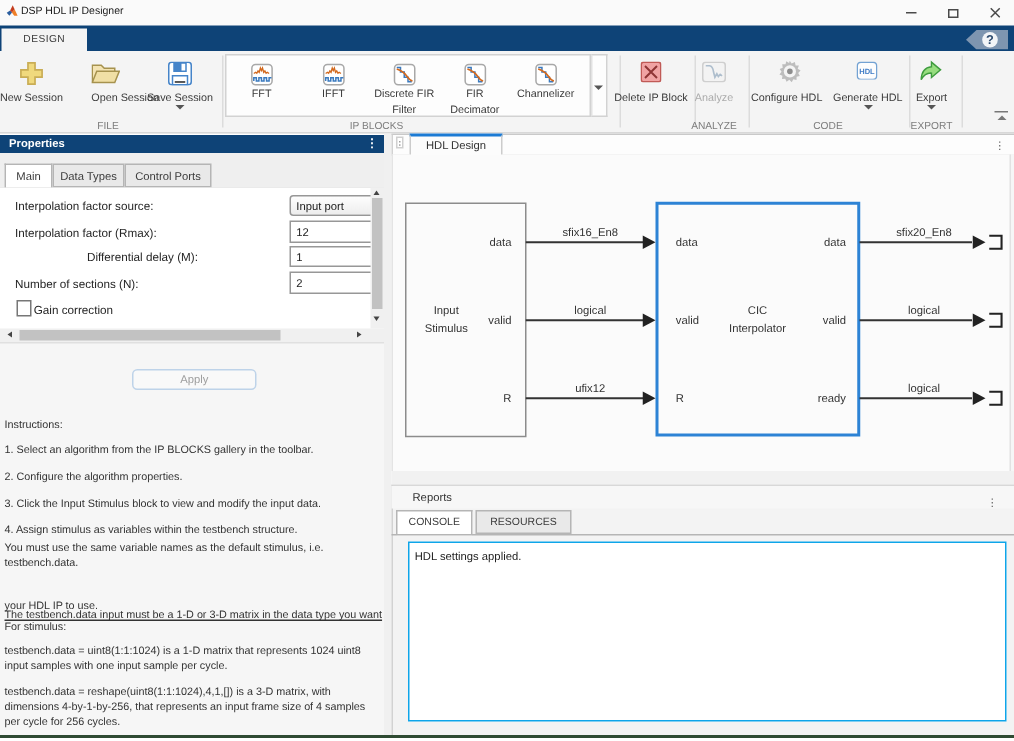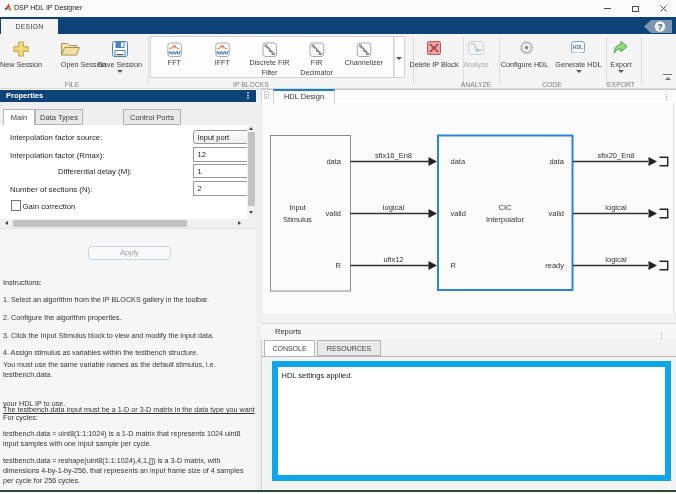--- a/index.html
+++ b/index.html
@@ -34,21 +34,21 @@
 .instr { position:absolute; left:3px; font-size:7.2px; color:#333; white-space:nowrap; }
 
 #rtabrow { left:261px; top:89px; width:415px; height:14.5px; background:#fdfdfd; border-left:1px solid #d2d2d2; border-top:1px solid #c9c9c9; border-bottom:1px solid #dcdcdc; }
 #hdltab { left:273px; top:89px; width:62px; height:14.5px; background:#fcfcfc; border-left:1px solid #ccc; border-right:1px solid #ccc; border-top:2.5px solid #1c7bd4; font-size:7.5px; color:#333; text-align:center; line-height:11px; }
 #handlebox { left:264px; top:91px; width:5px; height:8px; background:#fff; border:1px solid #cfcfcf; }
 #canvas { left:261px; top:103px; width:415px; height:211px; background:#fbfbfb; border-left:1px solid #e4e4e4; }
 
 #reports { left:261px; top:323px; width:415px; height:167px; background:#f3f3f3; border-left:1px solid #d2d2d2; border-top:1px solid #d8d8d8; }
 #rephead { left:261px; top:324px; width:415px; height:15px; background:#f7f7f7; color:#333; font-size:7.5px; line-height:15px; padding-left:14px; }
 .rtab { position:absolute; font-size:7px; color:#3b3b3b; text-align:center; height:16px; line-height:15px; border:1px solid #b5b5b5; background:#e9e9e9; }
-#consolebox { left:271.5px; top:361px; width:399px; height:120px; background:#fff; border:6px solid #0ea5e9; font-size:7.5px; color:#222; padding:3.5px 0 0 4px; }
+#consolebox { left:271.5px; top:361px; width:399px; height:120px; background:#fff; border:1px solid #0ea5e9; font-size:7.5px; color:#222; padding:3.5px 0 0 4px; }
 #botline { left:0; top:490px; width:676px; height:2.2px; background:#2f4b33; }
 .vdots { position:absolute; font-size:8px; }
 </style>
 </head>
 <body>
 
 <div class="abs" id="titlebar"></div>
 <svg class="abs" style="left:3.5px;top:3px" width="8" height="8" viewBox="0 0 16 16">
     <path d="M1 11 L5.5 8 L8 10.5 L4.5 15 Z" fill="#2a5d9e"></path>
     <path d="M5.5 8 L9 1 L11.5 6.5 L8 10.5 Z" fill="#c33c1e"></path>
@@ -133,21 +133,21 @@
     <div style="position:absolute;left:0;top:0;width:9px;height:1px;background:#777;"></div>
     <div style="position:absolute;left:1.5px;top:2.5px;width:0;height:0;border-left:3px solid transparent;border-right:3px solid transparent;border-bottom:3.5px solid #777;"></div>
   </div>
 </div>
 
 <div class="abs" id="lpanel"></div>
 <div class="abs" id="propheader">Properties<span class="vdots" style="right:8px;top:0;color:#fff;">⋮</span></div>
 <div class="abs" id="ptabrow">
   <div class="ptab" style="left:3px;width:32px;background:#fff;border-bottom:1px solid #fff;height:17px;">Main</div>
   <div class="ptab" style="left:35px;width:48px;">Data Types</div>
-  <div class="ptab" style="left:83px;width:58px;margin-left:40px;">Control Ports</div>
+  <div class="ptab" style="left:83px;width:58px;">Control Ports</div>
   <div style="position:absolute;left:0;top:22.5px;width:256px;height:1px;background:#b5b5b5;"></div>
 </div>
 <div class="abs" id="formarea"></div>
 <div class="flabel" style="top:132.5px;">Interpolation factor source:</div>
 <div class="ffield" style="top:129.5px;background:linear-gradient(#fdfdfd,#ededed);border-radius:2.5px;">Input port</div>
 <div class="flabel" style="top:150.5px;">Interpolation factor (Rmax):</div>
 <div class="ffield" style="top:147px;">12</div>
 <div class="flabel" style="top:167px;margin-left:48px;">Differential delay (M):</div>
 <div class="ffield" style="top:163.5px;">1</div>
 <div class="flabel" style="top:184.5px;">Number of sections (N):</div>
@@ -170,21 +170,21 @@
 
 <div class="instr" style="top:277.5px;">Instructions:</div>
 <div class="instr" style="top:295px;">1. Select an algorithm from the IP BLOCKS gallery in the toolbar.</div>
 <div class="instr" style="top:313px;">2. Configure the algorithm properties.</div>
 <div class="instr" style="top:330.5px;">3. Click the Input Stimulus block to view and modify the input data.</div>
 <div class="instr" style="top:348px;">4. Assign stimulus as variables within the testbench structure.</div>
 <div class="instr" style="top:360px;">You must use the same variable names as the default stimulus, i.e.</div>
 <div class="instr" style="top:370px;">testbench.data.</div>
 <div class="instr" style="top:405px;text-decoration:underline;">The testbench.data input must be a 1-D or 3-D matrix in the data type you want</div>
 <div class="instr" style="top:398.5px;">your HDL IP to use.</div>
-<div class="instr" style="top:413px;">For cycles:</div>
+<div class="instr" style="top:413px;">For stimulus:</div>
 <div class="instr" style="top:429px;">testbench.data = uint8(1:1:1024) is a 1-D matrix that represents 1024 uint8</div>
 <div class="instr" style="top:439px;">input samples with one input sample per cycle.</div>
 <div class="instr" style="top:456px;">testbench.data = reshape(uint8(1:1:1024),4,1,[]) is a 3-D matrix, with</div>
 <div class="instr" style="top:466px;">dimensions 4-by-1-by-256, that represents an input frame size of 4 samples</div>
 <div class="instr" style="top:476px;">per cycle for 256 cycles.</div>
 
 <div class="abs" style="left:256px;top:89px;width:5px;height:401px;background:#f0f0f0;"></div>
 <div class="abs" style="left:261px;top:314px;width:415px;height:9px;background:#f1f1f1;"></div>
 <div class="abs" id="rtabrow"></div>
 <div class="abs" id="hdltab">HDL Design</div>

